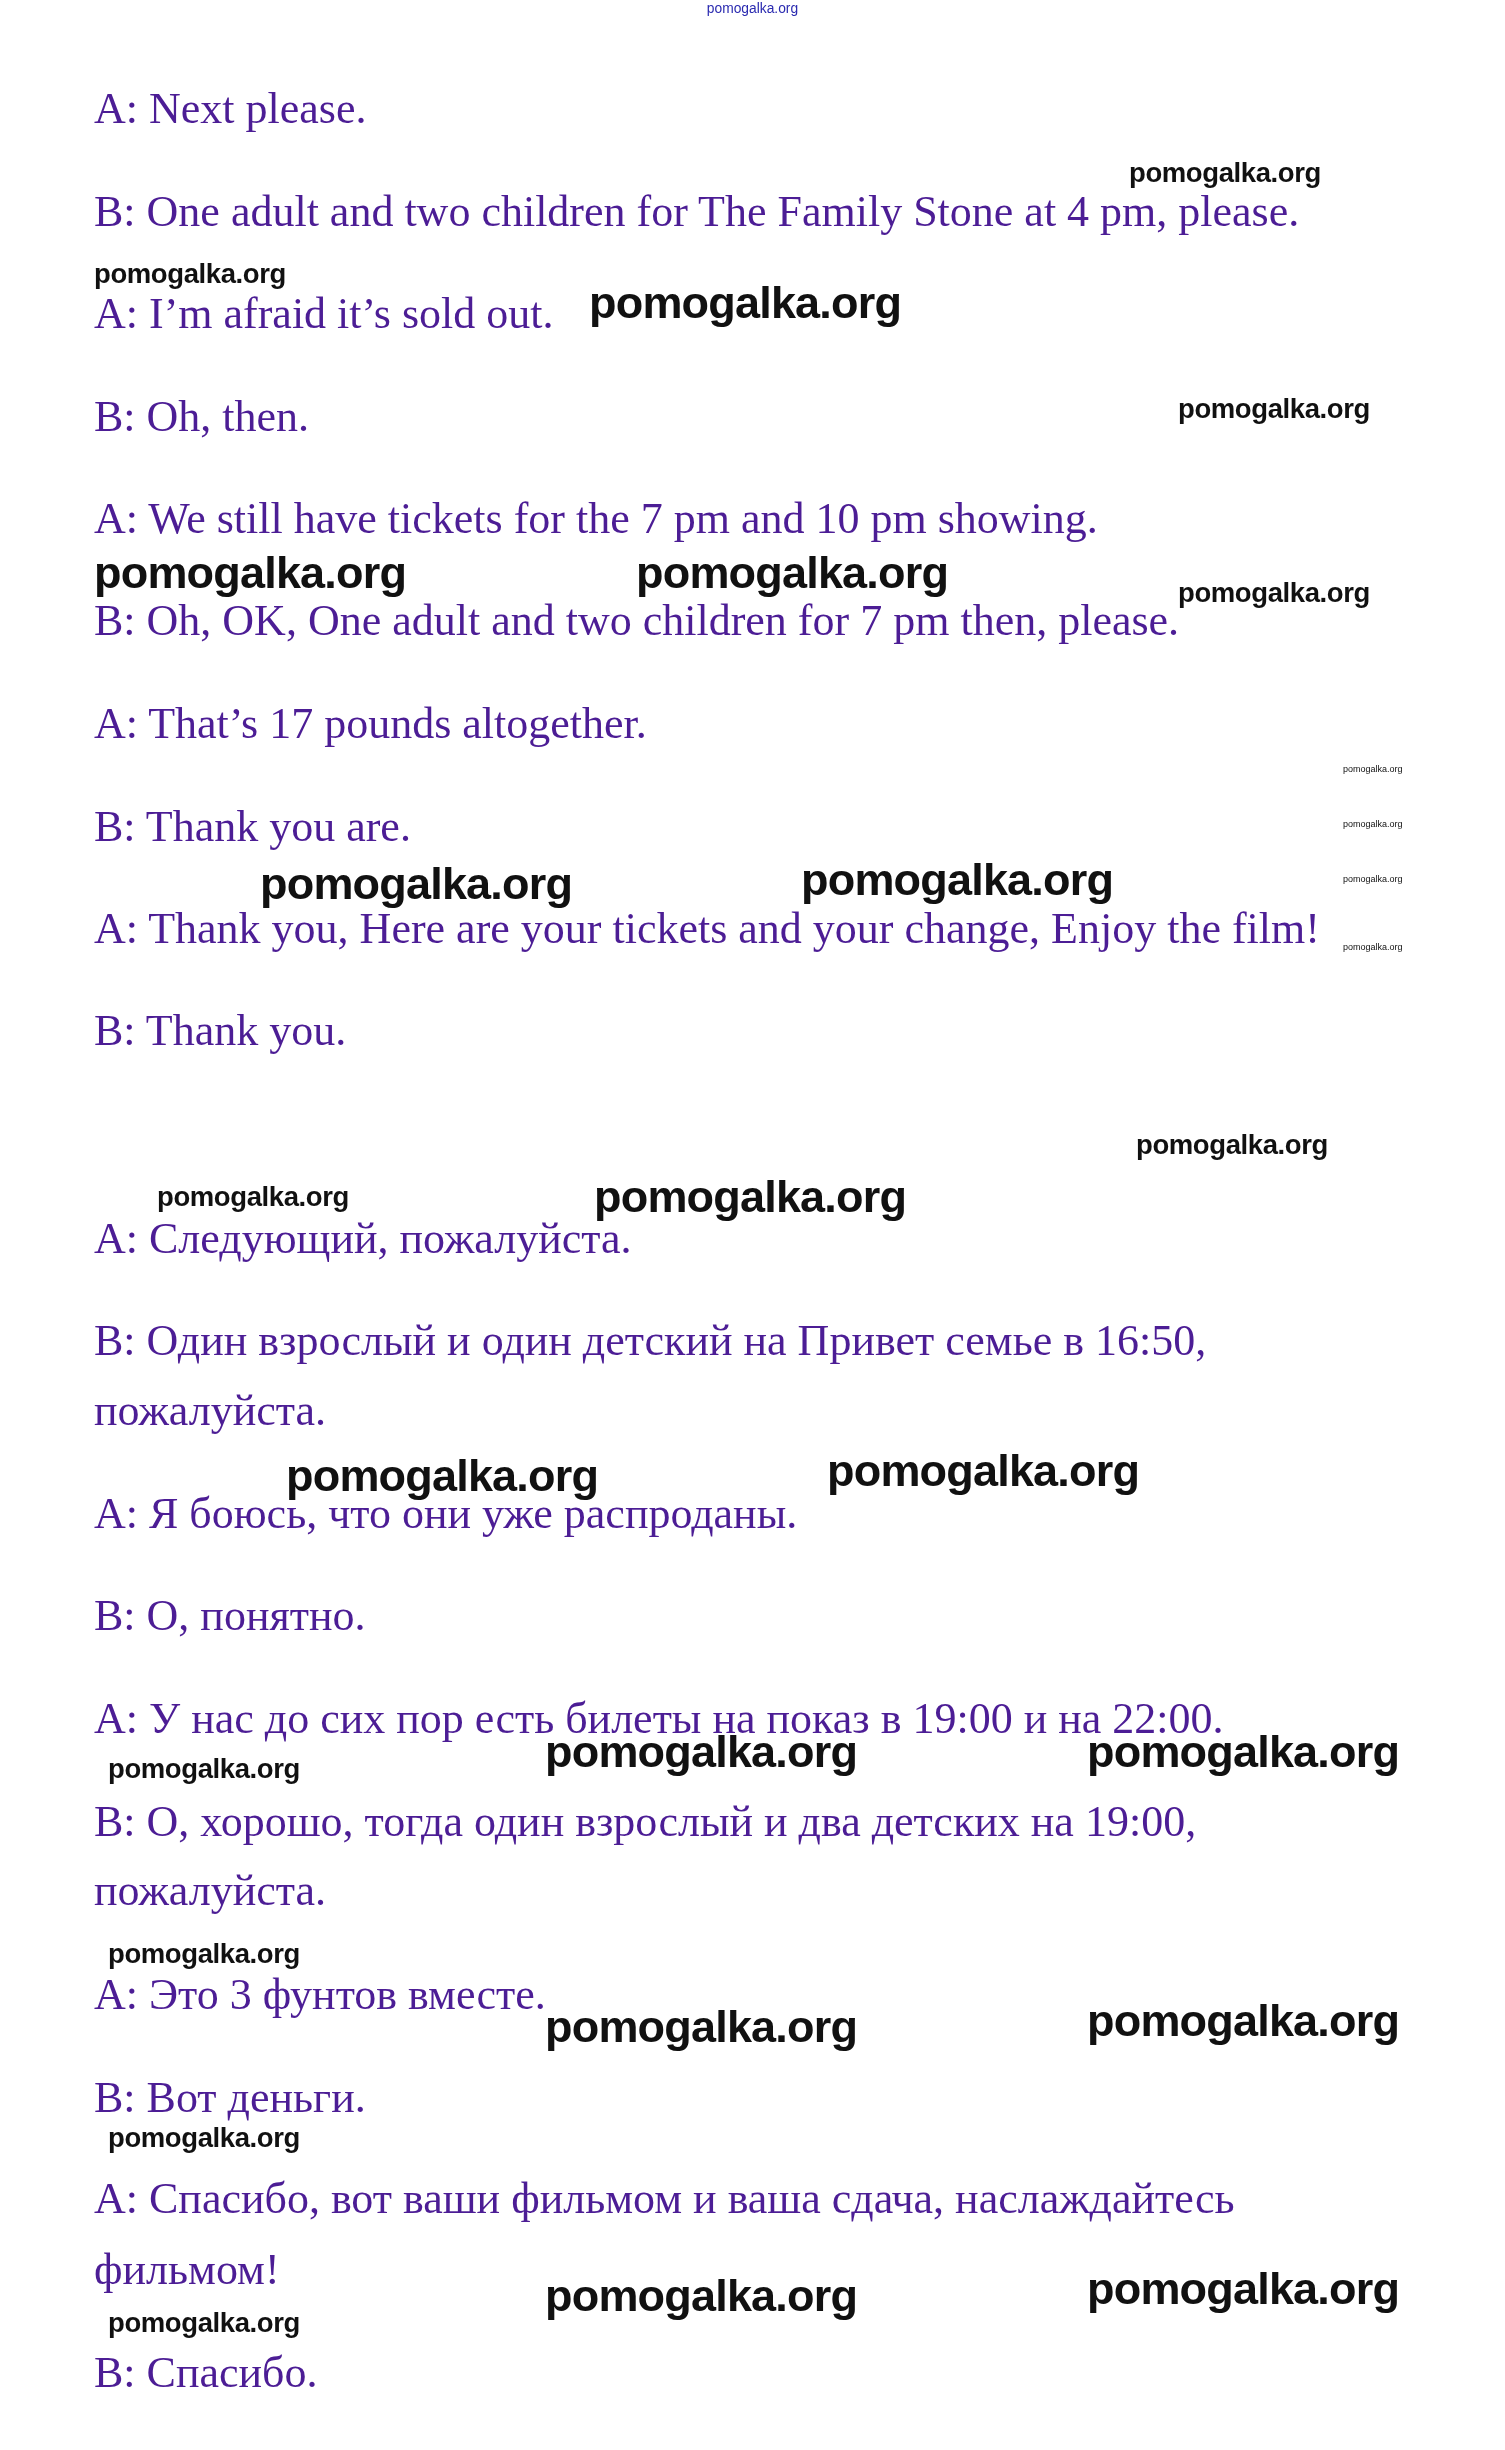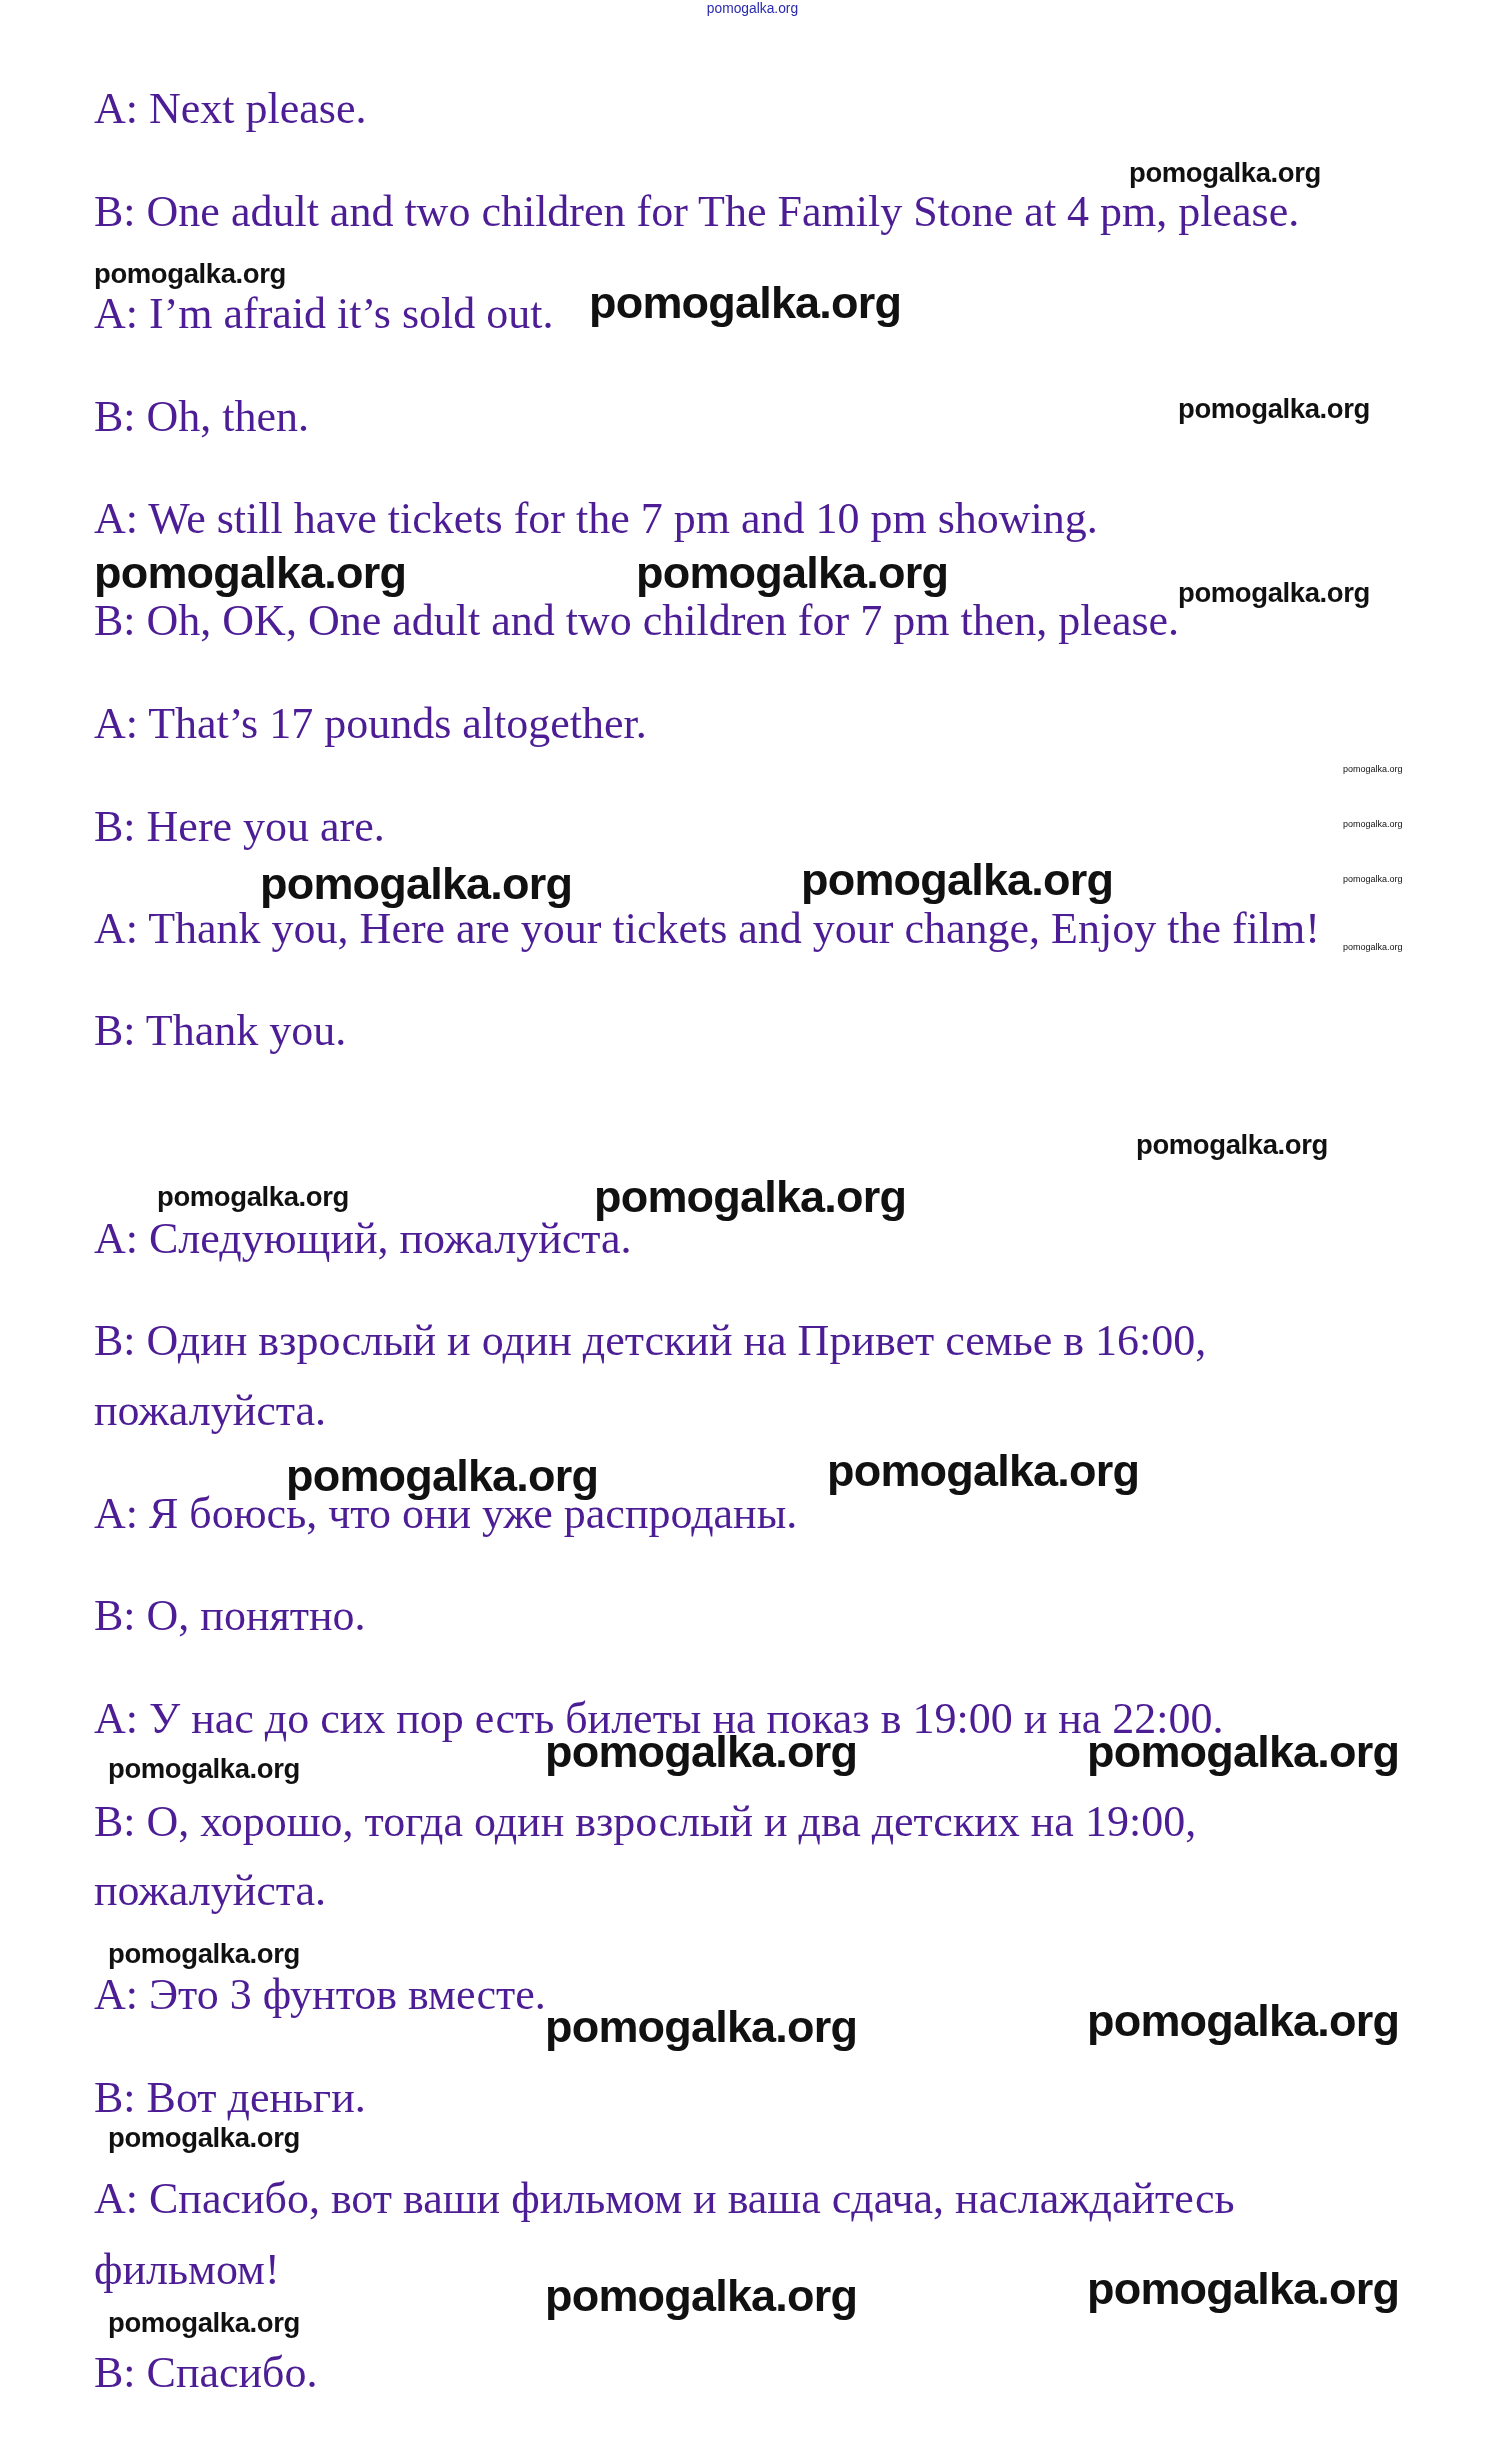--- a/index.html
+++ b/index.html
@@ -23,26 +23,26 @@
 
 <div class="wm top">pomogalka.org</div>
 
 <p class="line" style="top:83px">A: Next please.</p>
 <p class="line" style="top:186px">B: One adult and two children for The Family Stone at 4 pm, please.</p>
 <p class="line" style="top:288px">A: I’m afraid it’s sold out.</p>
 <p class="line" style="top:391px">B: Oh, then.</p>
 <p class="line" style="top:493px">A: We still have tickets for the 7 pm and 10 pm showing.</p>
 <p class="line" style="top:595px">B: Oh, OK, One adult and two children for 7 pm then, please.</p>
 <p class="line" style="top:698px">A: That’s 17 pounds altogether.</p>
-<p class="line" style="top:801px">B: Here you are.</p>
+<p class="line" style="top:801px">B: Thank you are.</p>
 <p class="line" style="top:903px">A: Thank you, Here are your tickets and your change, Enjoy the film!</p>
 <p class="line" style="top:1005px">B: Thank you.</p>
 
 <p class="line" style="top:1213px">A: Следующий, пожалуйста.</p>
-<p class="line" style="top:1315px">B: Один взрослый и один детский на Привет семье в 16:00,</p>
+<p class="line" style="top:1315px">B: Один взрослый и один детский на Привет семье в 16:50,</p>
 <p class="line" style="top:1385px">пожалуйста.</p>
 <p class="line" style="top:1488px">A: Я боюсь, что они уже распроданы.</p>
 <p class="line" style="top:1590px">B: О, понятно.</p>
 <p class="line" style="top:1693px">A: У нас до сих пор есть билеты на показ в 19:00 и на 22:00.</p>
 <p class="line" style="top:1796px">B: О, хорошо, тогда один взрослый и два детских на 19:00,</p>
 <p class="line" style="top:1865px">пожалуйста.</p>
 <p class="line" style="top:1969px">A: Это 3 фунтов вместе.</p>
 <p class="line" style="top:2072px">B: Вот деньги.</p>
 <p class="line" style="top:2173px">A: Спасибо, вот ваши фильмом и ваша сдача, наслаждайтесь</p>
 <p class="line" style="top:2244px">фильмом!</p>

